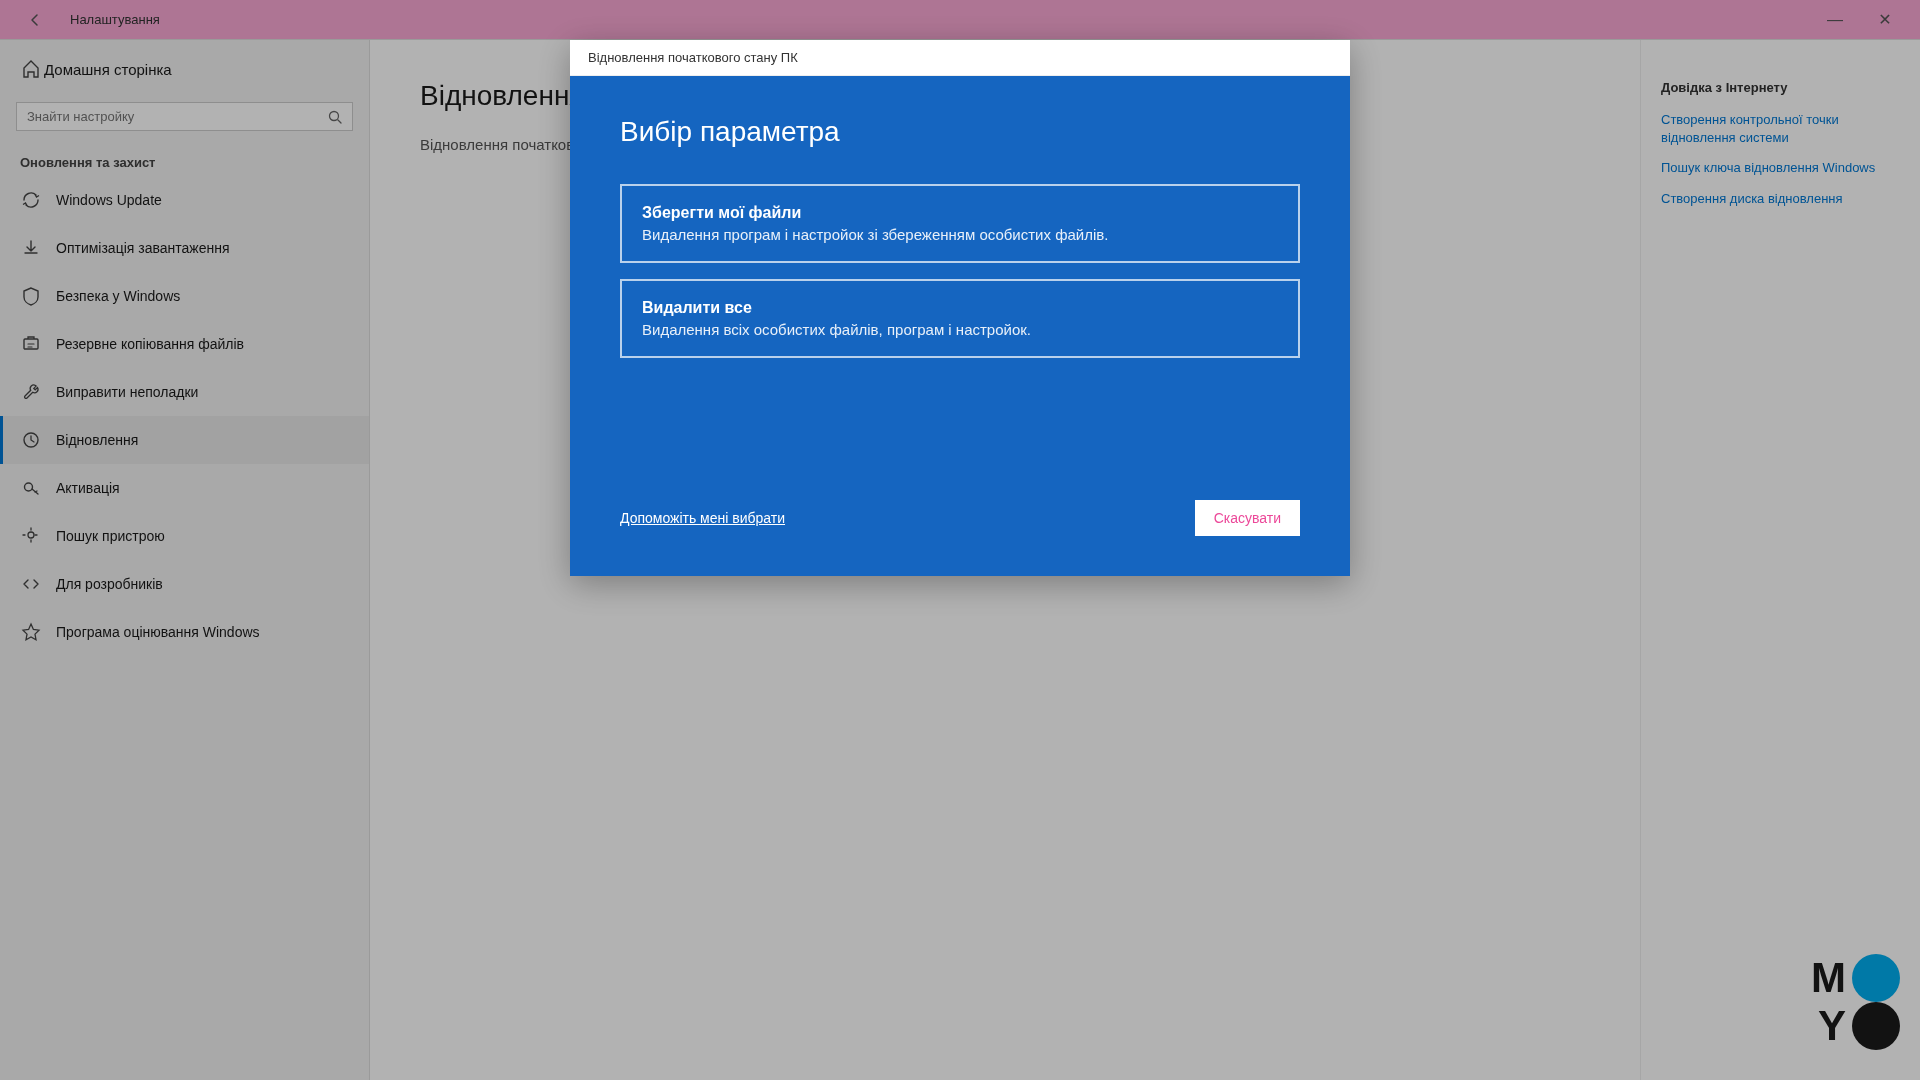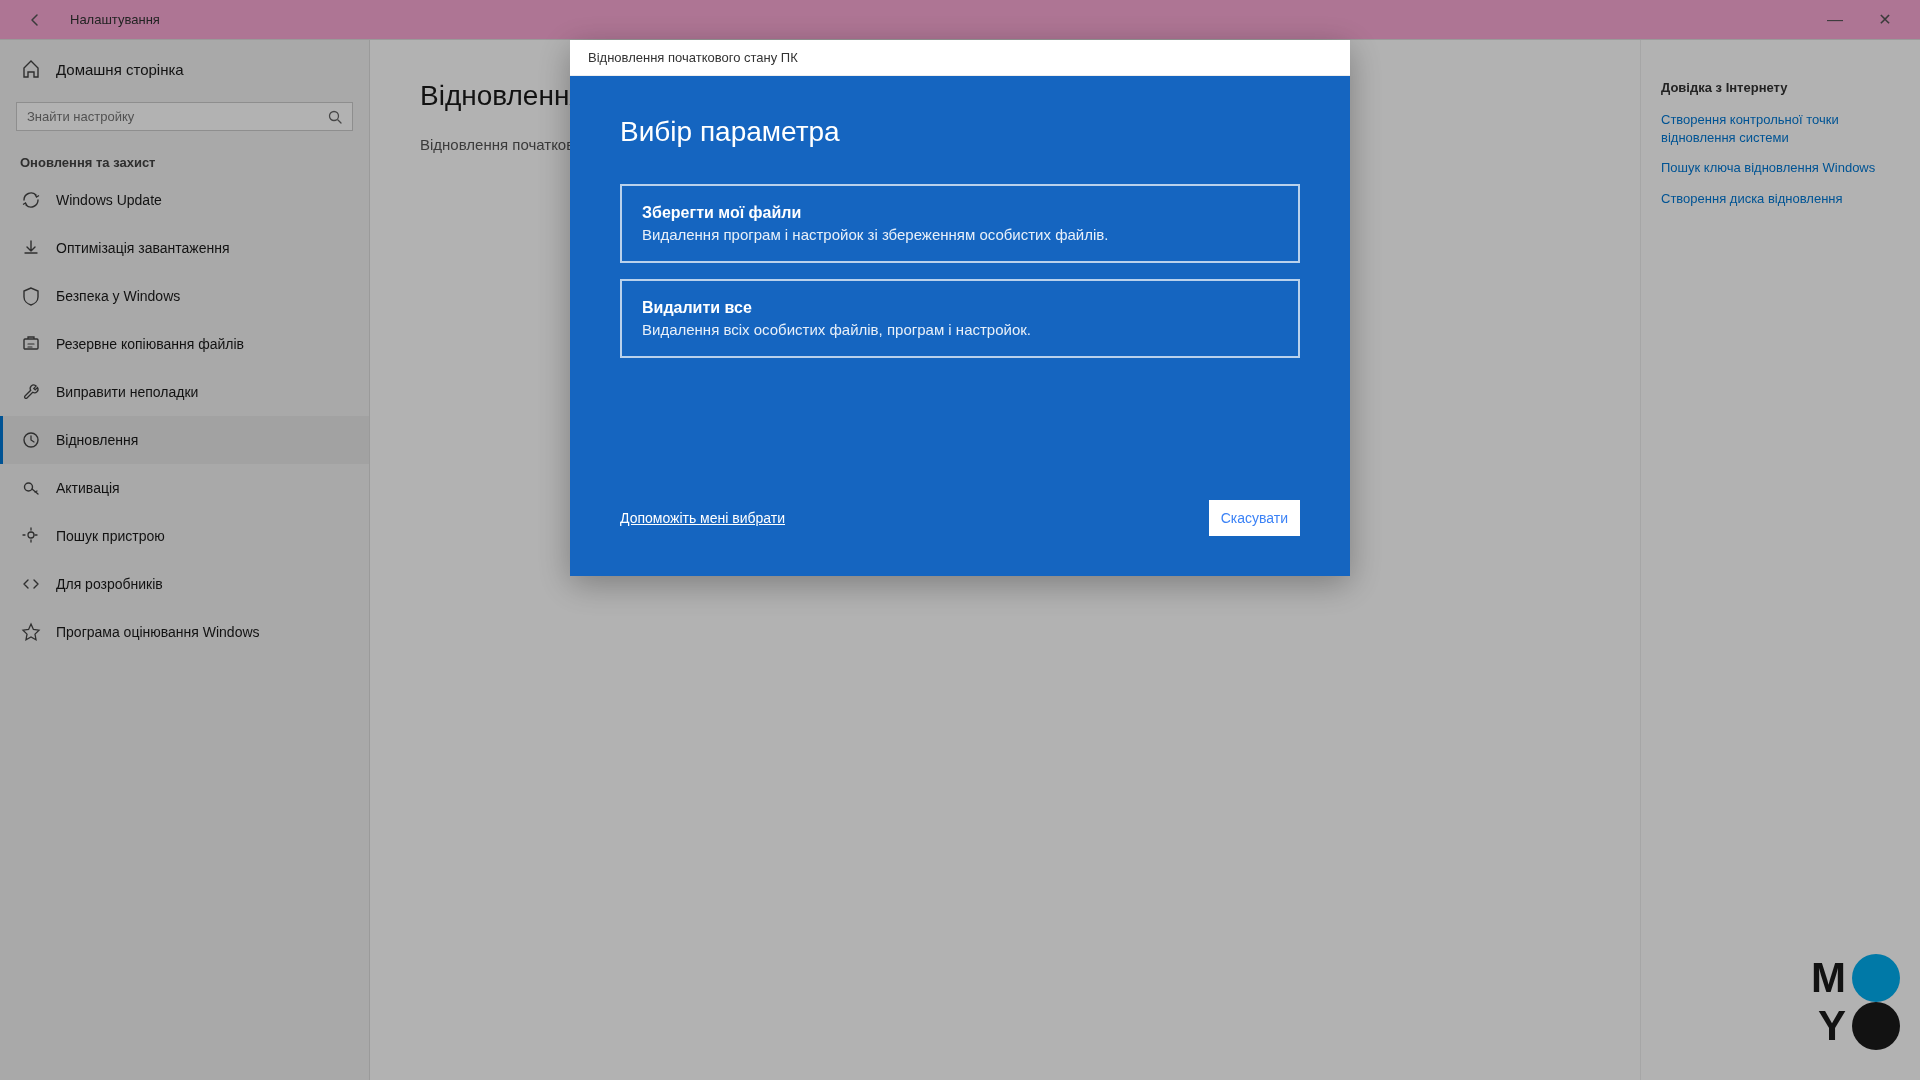--- a/index.html
+++ b/index.html
@@ -64,21 +64,21 @@
       display: flex;
       flex-direction: column;
       flex-shrink: 0;
       overflow-y: auto;
       padding-bottom: 20px;
     }
 
     .sidebar-home {
       display: flex;
       align-items: center;
-      gap: 14px;
+      gap: 2px;
       padding: 18px 20px;
       cursor: pointer;
       font-size: 15px;
       color: #1a1a1a;
     }
 
     .search-box {
       margin: 4px 16px 16px 16px;
       display: flex;
       align-items: center;
@@ -279,23 +279,23 @@
       font-size: 14px;
       text-decoration: underline;
       cursor: pointer;
       background: none;
       border: none;
     }
 
     .dialog-cancel-btn {
       background: white;
       border: none;
-      padding: 10px 12px;
+      padding: 10px 19px;
       font-size: 14px;
-      color: #3b82f6;
+      color: #ec4899;
       cursor: pointer;
       font-family: 'Segoe UI', Arial, sans-serif;
     }
 
     
     svg { display: block; }
   </style>
 </head>
 <body>
 

